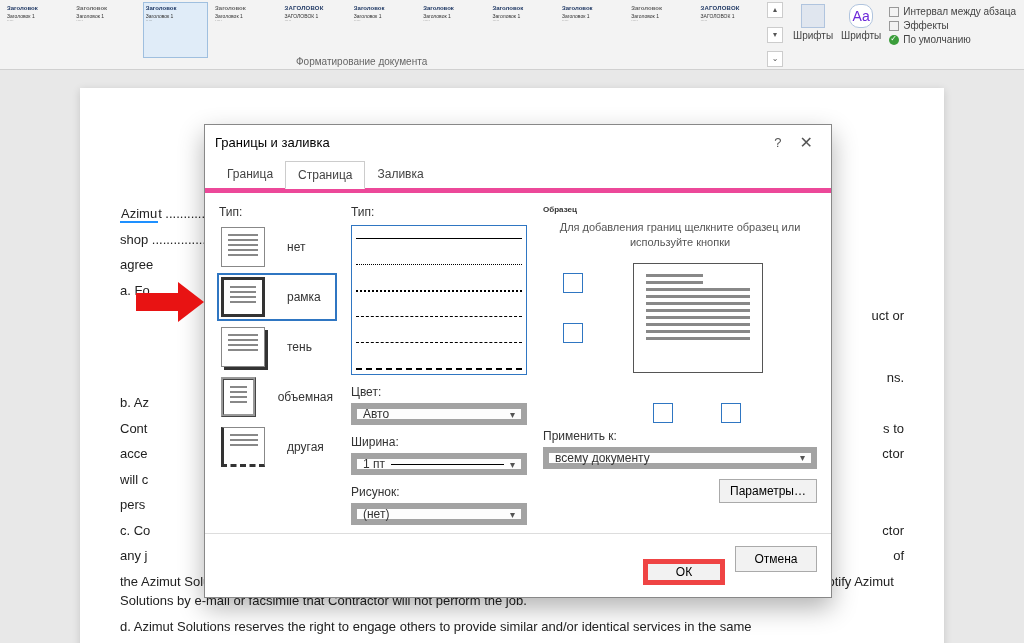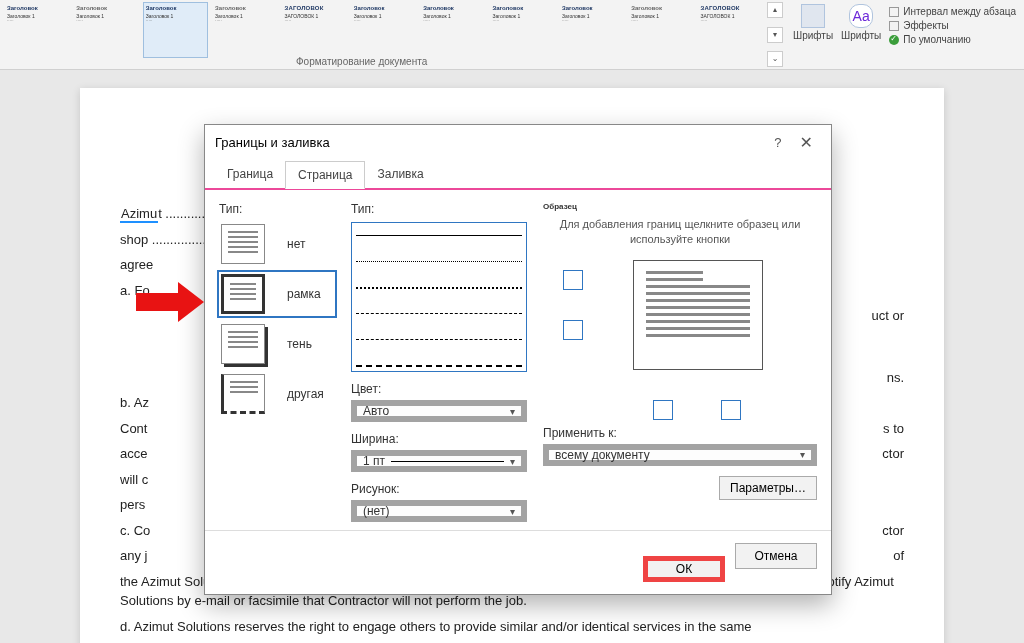--- a/index.html
+++ b/index.html
@@ -33,21 +33,21 @@
   .page { background: #fff; box-shadow: 0 2px 8px rgba(0,0,0,0.15); padding: 30px 40px; font-size: 13px; color: #222; line-height: 1.5; min-height: 560px; }
   .page p { margin: 6px 0; }
   .page .sq { border-bottom: 2px solid #1e90ff; padding: 0 1px; }
 
   
   .dialog { position: absolute; top: 124px; left: 204px; width: 628px; background: #fff; border: 1px solid #888; box-shadow: 0 10px 24px rgba(0,0,0,0.3); }
   .dlg-title { display: flex; align-items: center; padding: 8px 10px; font-size: 13px; }
   .dlg-title span:first-child { flex: 1; }
   .dlg-help { padding: 0 10px; color: #555; cursor: pointer; }
   .dlg-close { padding: 0 8px; font-size: 16px; color: #555; cursor: pointer; }
-  .tabs { display: flex; border-bottom: 2px solid #ec4899; padding: 0 10px; font-size: 12px; }
+  .tabs { display: flex; border-bottom: 5px solid #ec4899; padding: 0 10px; font-size: 12px; }
   .tab { padding: 6px 12px; color: #444; cursor: pointer; position: relative; top: 1px; }
   .tab.active { border: 1px solid #ccc; border-bottom: 1px solid #fff; background: #fff; }
   .dlg-body { display: flex; padding: 12px 14px 8px; gap: 16px; font-size: 12px; color: #333; }
 
   .col-type { width: 116px; }
   .col-type h6, .col-style h6 { font-weight: normal; margin-bottom: 6px; color: #333; font-size: 12px; }
   .btype { display: flex; align-items: center; gap: 22px; margin-bottom: 6px; cursor: pointer; padding: 2px; }
   .btype.sel { outline: 2px solid #2f76c2; }
   .btype-icon { width: 44px; height: 40px; border: 1px solid #888; background: #fff; position: relative; padding: 4px; }
   .btype-icon .lines { position: absolute; left: 6px; right: 6px; top: 6px; bottom: 6px; }
@@ -246,20 +246,31 @@
             <div class="lines">
               <div></div>
               <div></div>
               <div></div>
               <div></div>
             </div>
           </div>
         <span class="btype-label">тень</span>
       </div>
       <div class="btype">
+        <div class="btype-icon" style="border:3px ridge #999">
+            <div class="lines">
+              <div></div>
+              <div></div>
+              <div></div>
+              <div></div>
+            </div>
+          </div>
+        <span class="btype-label">объемная</span>
+      </div>
+      <div class="btype">
         <div class="btype-icon" style="border-left:3px solid #333;border-bottom:3px dashed #333">
             <div class="lines">
               <div></div>
               <div></div>
               <div></div>
             </div>
           </div>
         <span class="btype-label">другая</span>
       </div>
     </div>

